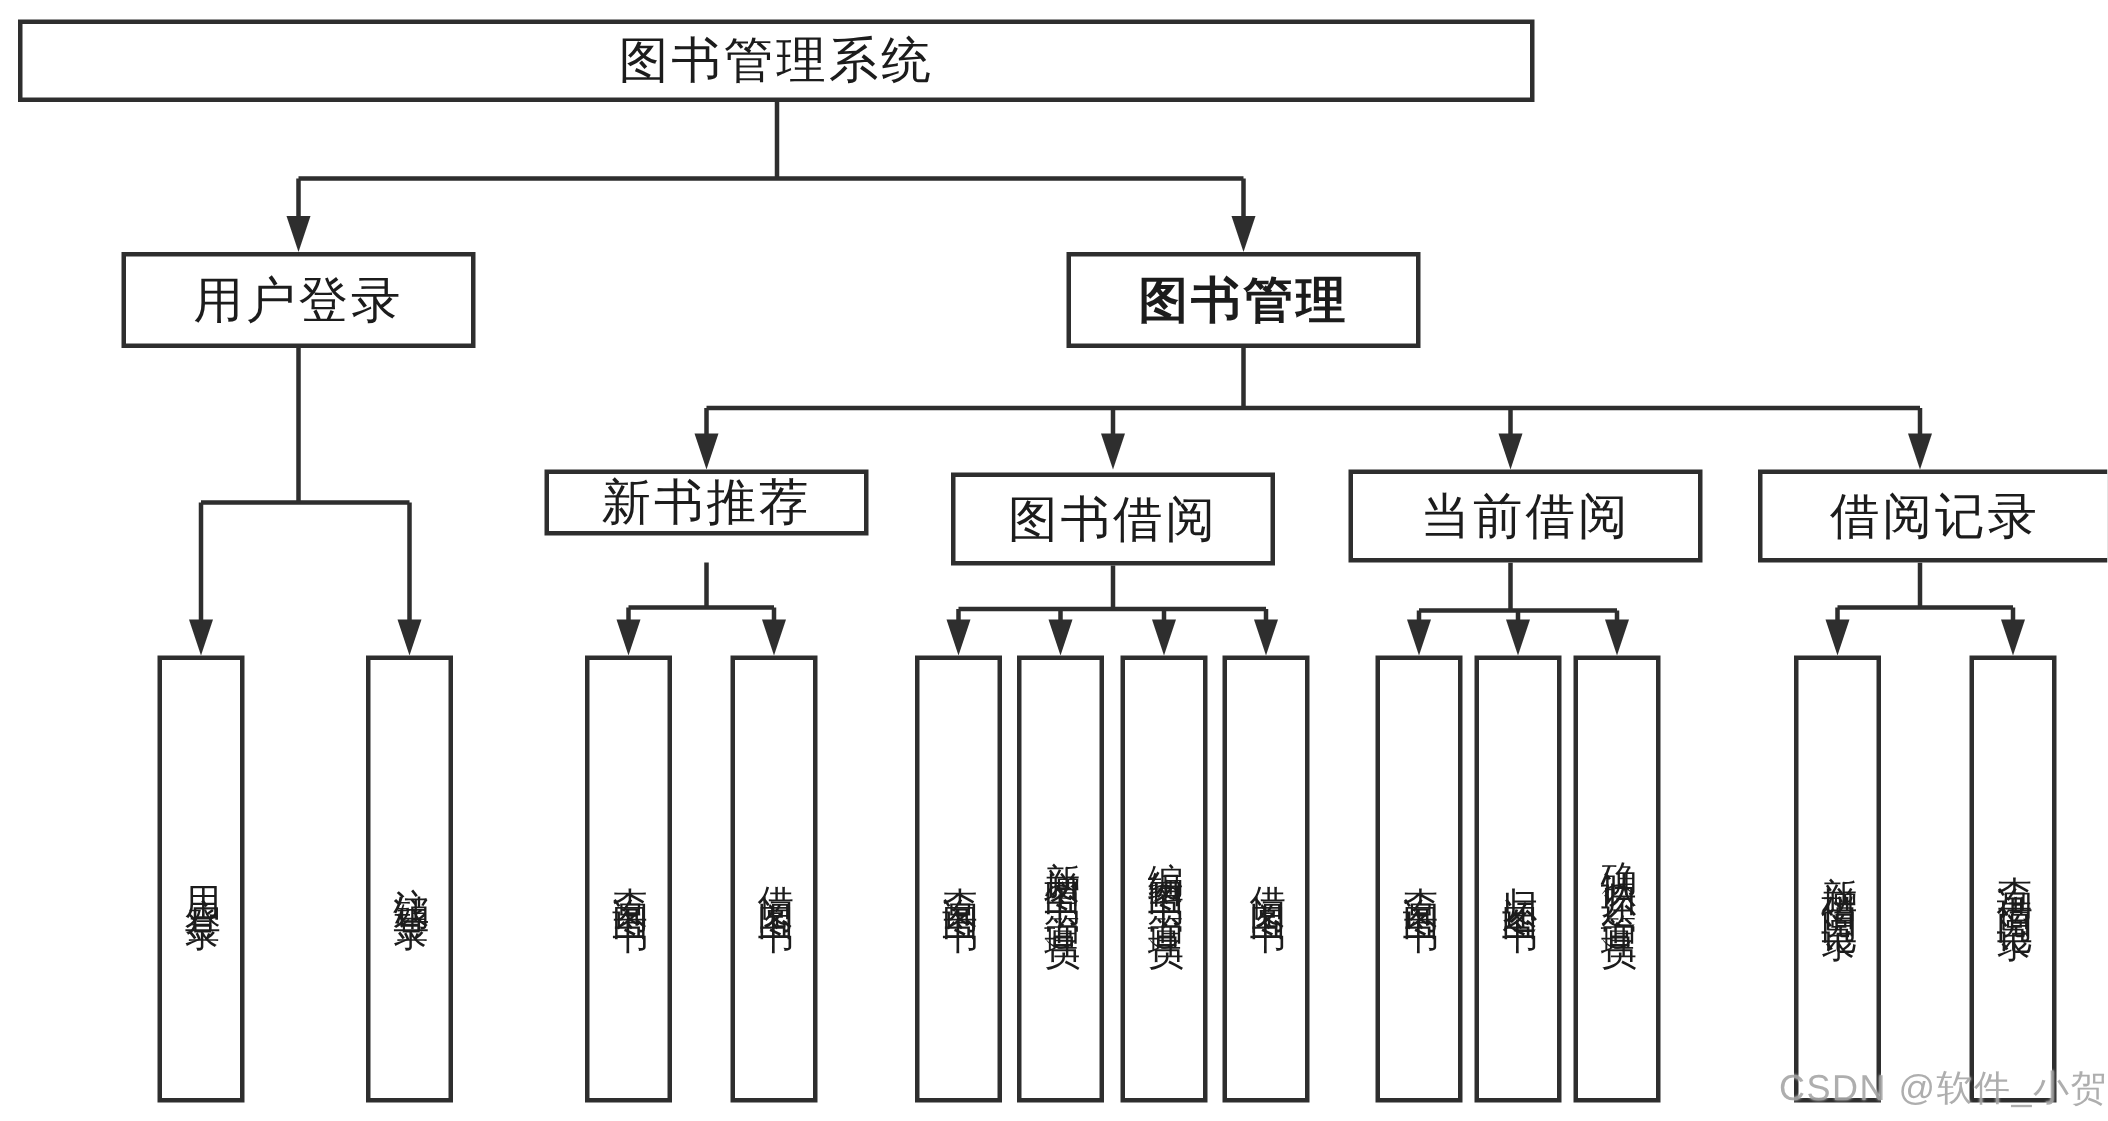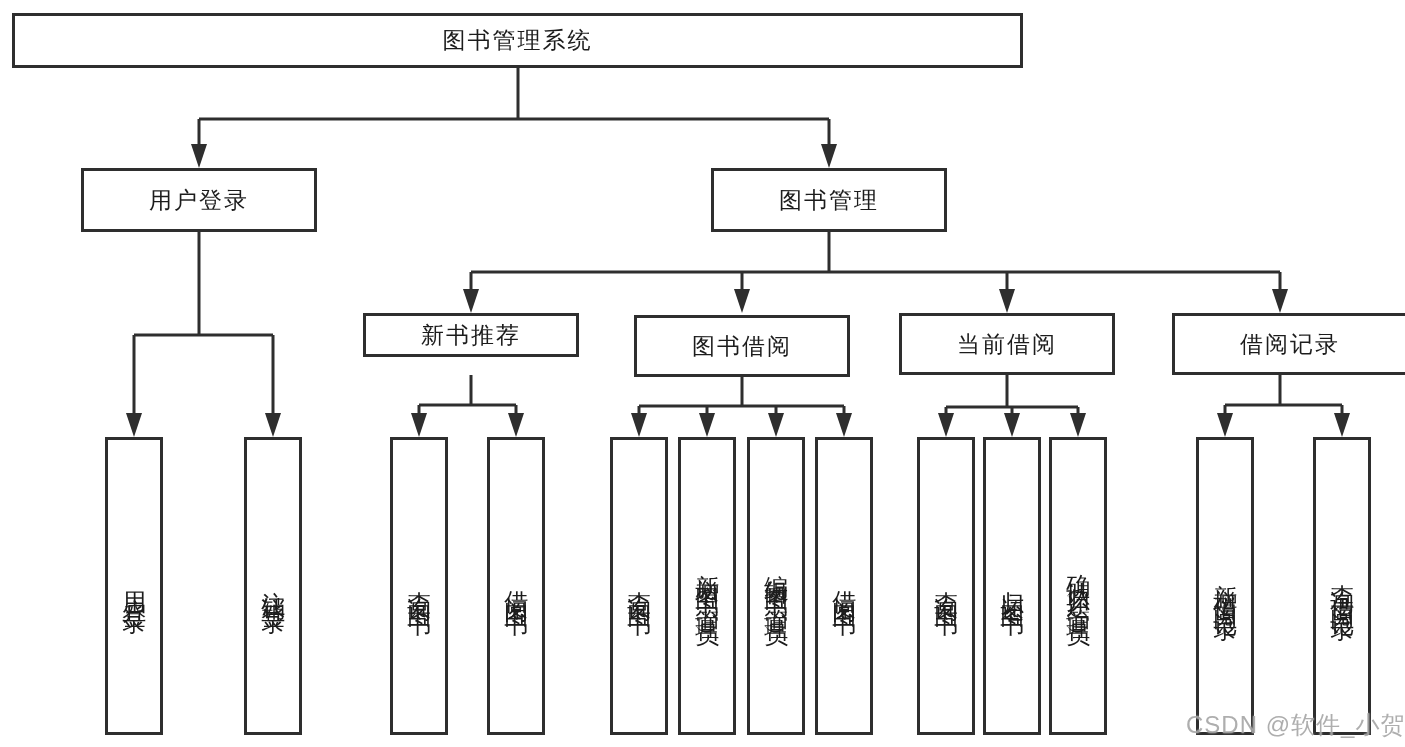--- a/index.html
+++ b/index.html
@@ -19,21 +19,21 @@
   .hbox, .vbox {
     position: absolute;
     box-sizing: border-box;
     background: #ffffff;
     border: 3px solid #2e2e2e;
     display: flex;
     align-items: center;
     justify-content: center;
     color: #1c1c1c;
   }
-  .hbox { font-size: 23px; letter-spacing: 2px; white-space: nowrap; }
+  .hbox { font-size: 33px; letter-spacing: 2px; white-space: nowrap; }
   .vbox { width: 58px; height: 298px; top: 437px; }
   .vbox .vtext {
     writing-mode: vertical-rl;
     -webkit-writing-mode: vertical-rl;
     text-orientation: mixed;
     font-size: 24px;
     line-height: 1.1;
     letter-spacing: 7px;
     white-space: nowrap;
   }
@@ -86,31 +86,31 @@
     </g>
   </svg>
 
   <div class="hbox" style="left:12px; top:13px; width:1011px; height:55px;">
     <span>图书管理系统</span>
   </div>
 
   <div class="hbox" style="left:81px; top:168px; width:236px; height:64px;">
     <span>用户登录</span>
   </div>
-  <div class="hbox" style="left:711px; top:168px; width:236px; height:64px;">
+  <div class="hbox" style="left:711px; top:168px; width:236px; height:64px;font-weight:bold;">
     <span>图书管理</span>
   </div>
 
   <div class="hbox" style="left:363px; top:313px; width:216px; height:44px;">
     <span>新书推荐</span>
   </div>
   <div class="hbox" style="left:634px; top:315px; width:216px; height:62px;">
     <span>图书借阅</span>
   </div>
-  <div class="hbox" style="left:899px; top:313px; width:216px; height:62px;">
+  <div class="hbox" style="left:899px; top:313px; width:236px; height:62px;">
     <span>当前借阅</span>
   </div>
   <div class="hbox" style="left:1172px; top:313px; width:236px; height:62px;">
     <span>借阅记录</span>
   </div>
 
   <div class="vbox" style="left:105px;">
     <span class="vtext">用户登录</span>
   </div>
   <div class="vbox" style="left:244px;">

